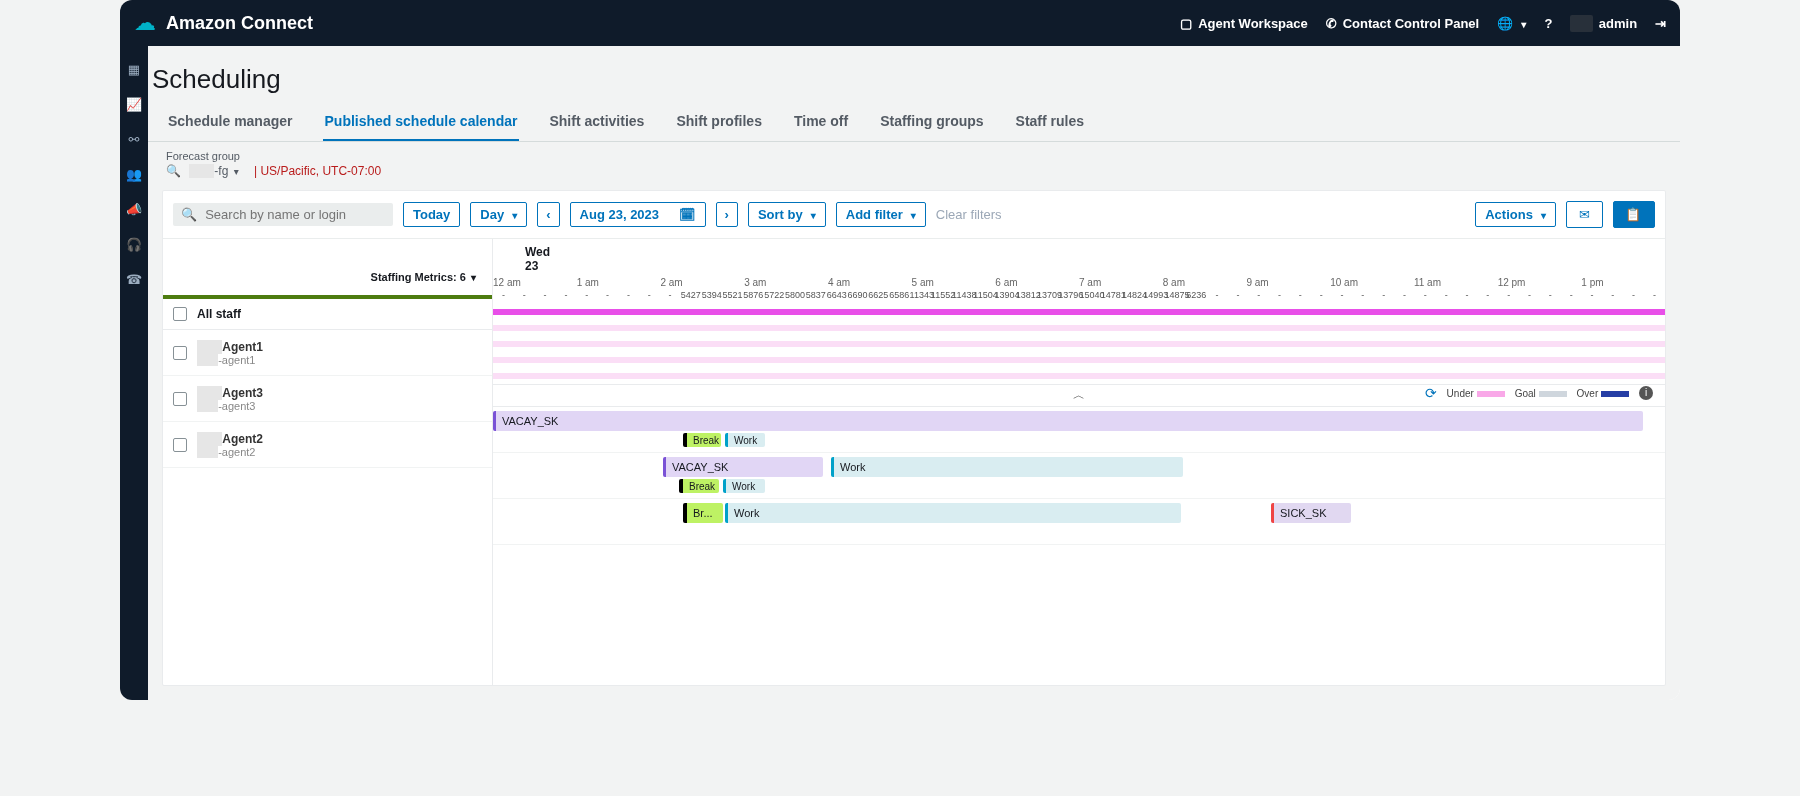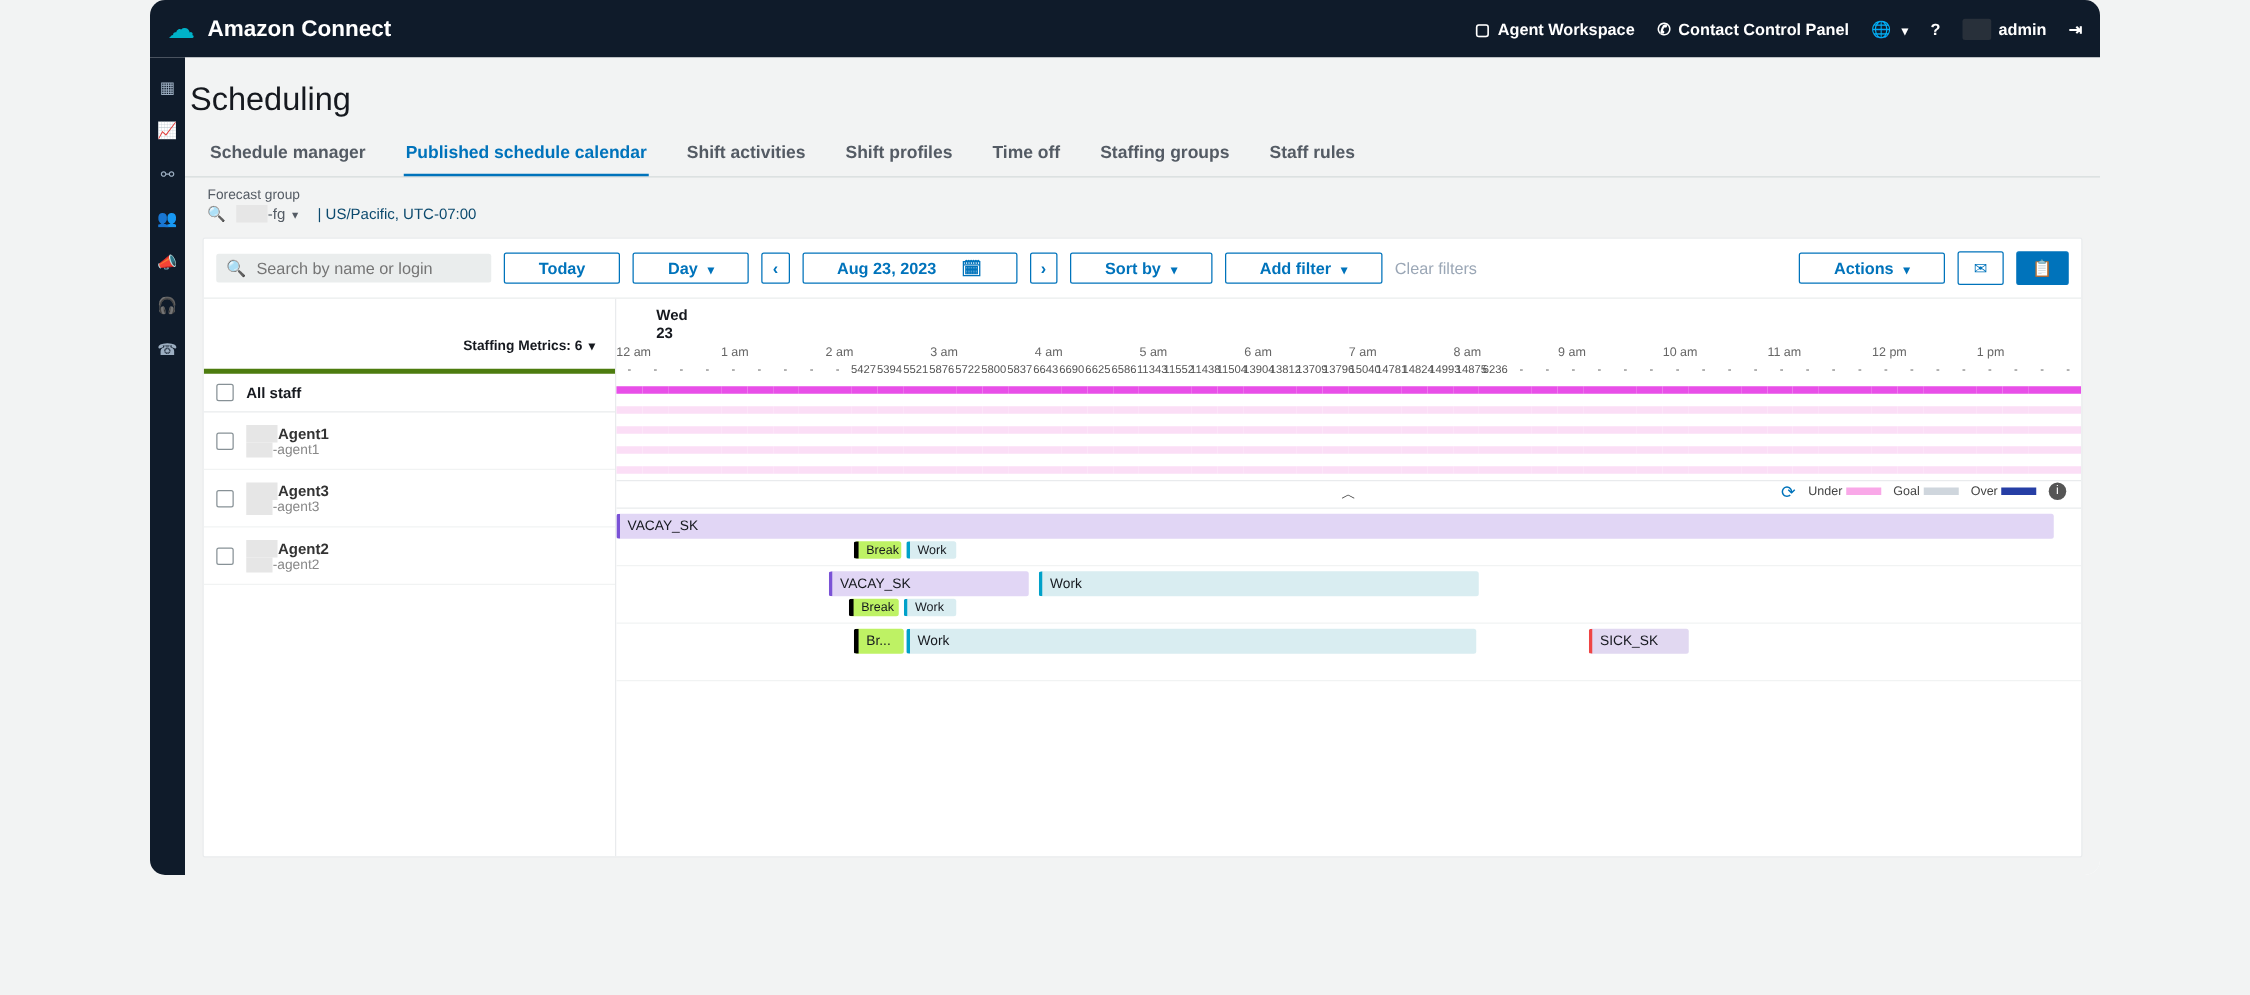--- a/index.html
+++ b/index.html
@@ -16,26 +16,26 @@
   .sidebar { width:28px; background:#0f1b2a; color:#9caec1; display:flex; flex-direction:column; align-items:center; padding-top:16px; gap:20px; font-size:13px;}
   .main { flex:1; display:flex; flex-direction:column; overflow:hidden; background:#f2f3f3;}
   h1.page-title { font-size:26px; font-weight:400; padding:18px 18px 8px 4px; color:#16191f; }
   .tabs { display:flex; gap:28px; padding:0 18px; border-bottom:1px solid #d5dbdb; font-size:14px;}
   .tabs .tab { padding:10px 2px; color:#545b64; cursor:pointer; font-weight:600;}
   .tabs .tab.active { color:#0073bb; border-bottom:2px solid #0073bb;}
   .subhead { padding:8px 18px 6px 18px; font-size:12px; color:#545b64; display:flex; align-items:flex-end; gap:14px;}
   .fg-block { display:flex; flex-direction:column; gap:2px;}
   .fg-label { font-size:11px; color:#545b64;}
   .fg-row { display:flex; align-items:center; gap:8px;}
-  .tz { font-size:12px; color:#0c4a6e;}
+  .tz { font-size:12px; color:#b91c1c;}
   .panel { background:#fff; margin:6px 14px 14px 14px; border:1px solid #e9ebed; border-radius:2px; flex:1; min-height:0; display:flex; flex-direction:column; overflow:hidden;}
   .toolbar { display:flex; align-items:center; gap:10px; padding:10px 10px; font-size:13px; border-bottom:1px solid #eaeded;}
   .search { background:#eaeded; display:flex; align-items:center; gap:8px; padding:4px 8px; border-radius:2px; width:220px;}
   .search input { border:none; background:transparent; outline:none; width:100%; font-size:13px;}
-  .btn { border:1px solid #0073bb; color:#0073bb; background:#fff; padding:4px 27px; border-radius:2px; display:flex; align-items:center; gap:6px; font-weight:600; cursor:pointer;}
+  .btn { border:1px solid #0073bb; color:#0073bb; background:#fff; padding:4px 9px; border-radius:2px; display:flex; align-items:center; gap:6px; font-weight:600; cursor:pointer;}
   .btn.icon { padding:4px 8px;}
   .clear { color:#9ba7b6; font-size:13px;}
   .spacer { flex:1;}
   .iconbtn { border:1px solid #0073bb; color:#0073bb; padding:5px 12px; border-radius:2px; cursor:pointer;}
   .iconbtn.fill { background:#0073bb; color:#fff;}
   .calendar { flex:1; display:flex; min-height:0;}
   .leftcol { width:330px; border-right:1px solid #e9ebed; font-size:12px; display:flex; flex-direction:column;}
   .rightcol { flex:1; overflow:auto; position:relative;}
   .metrics-header { text-align:right; padding:32px 8px 4px 0; font-size:11px; color:#545b64;}
   .metrics-header .metric-line { height:16px; line-height:16px;}

